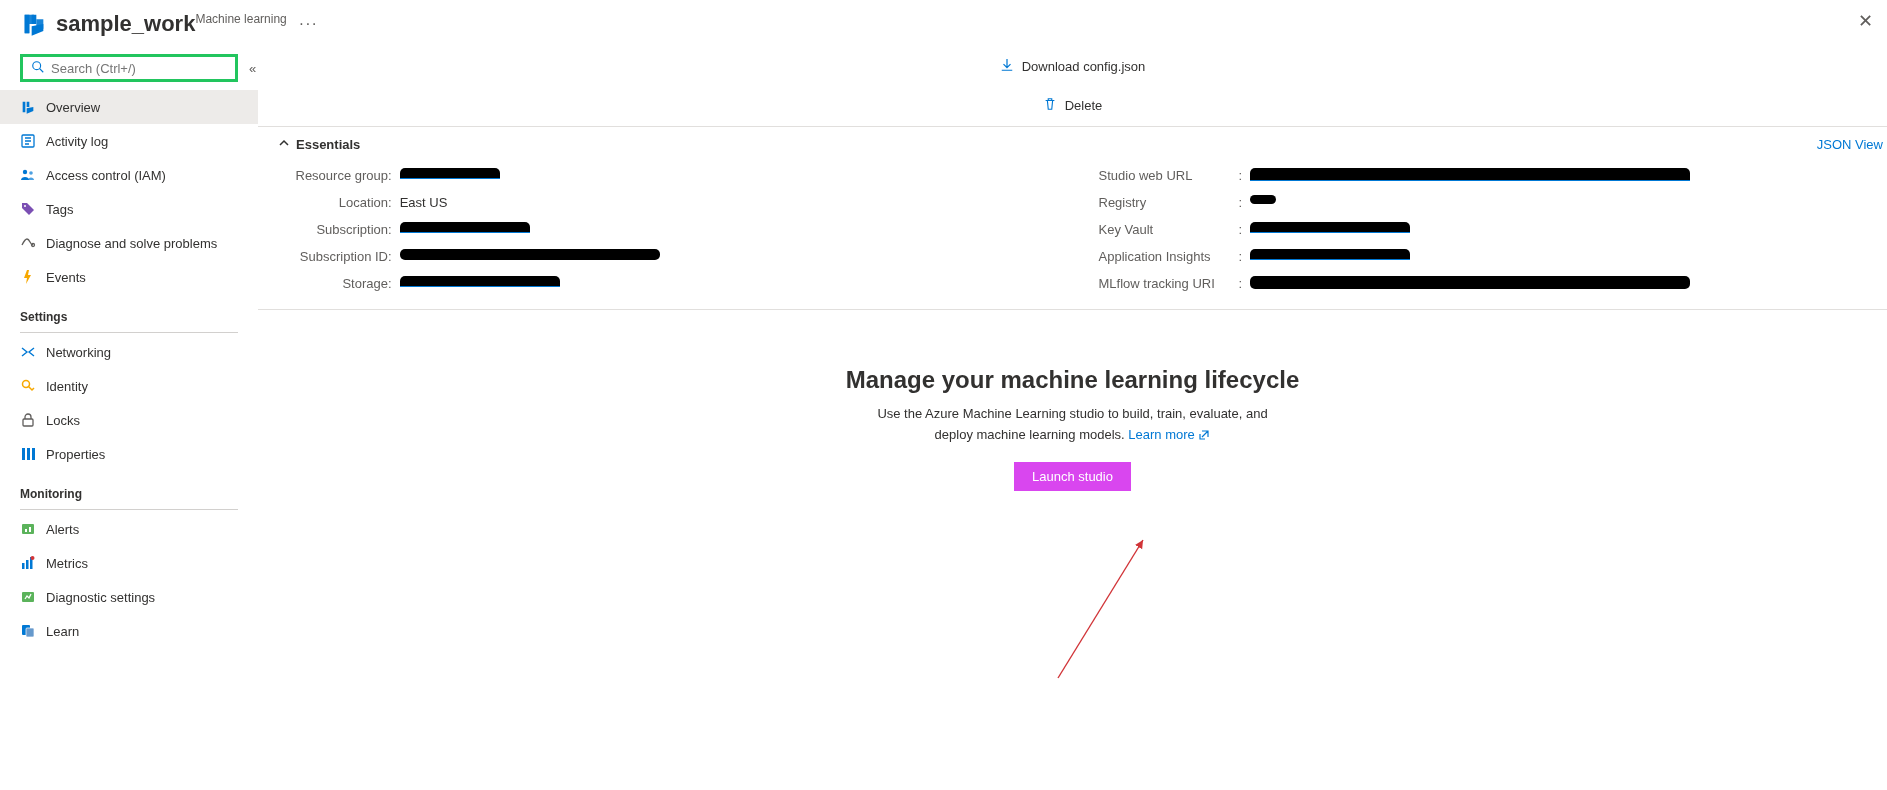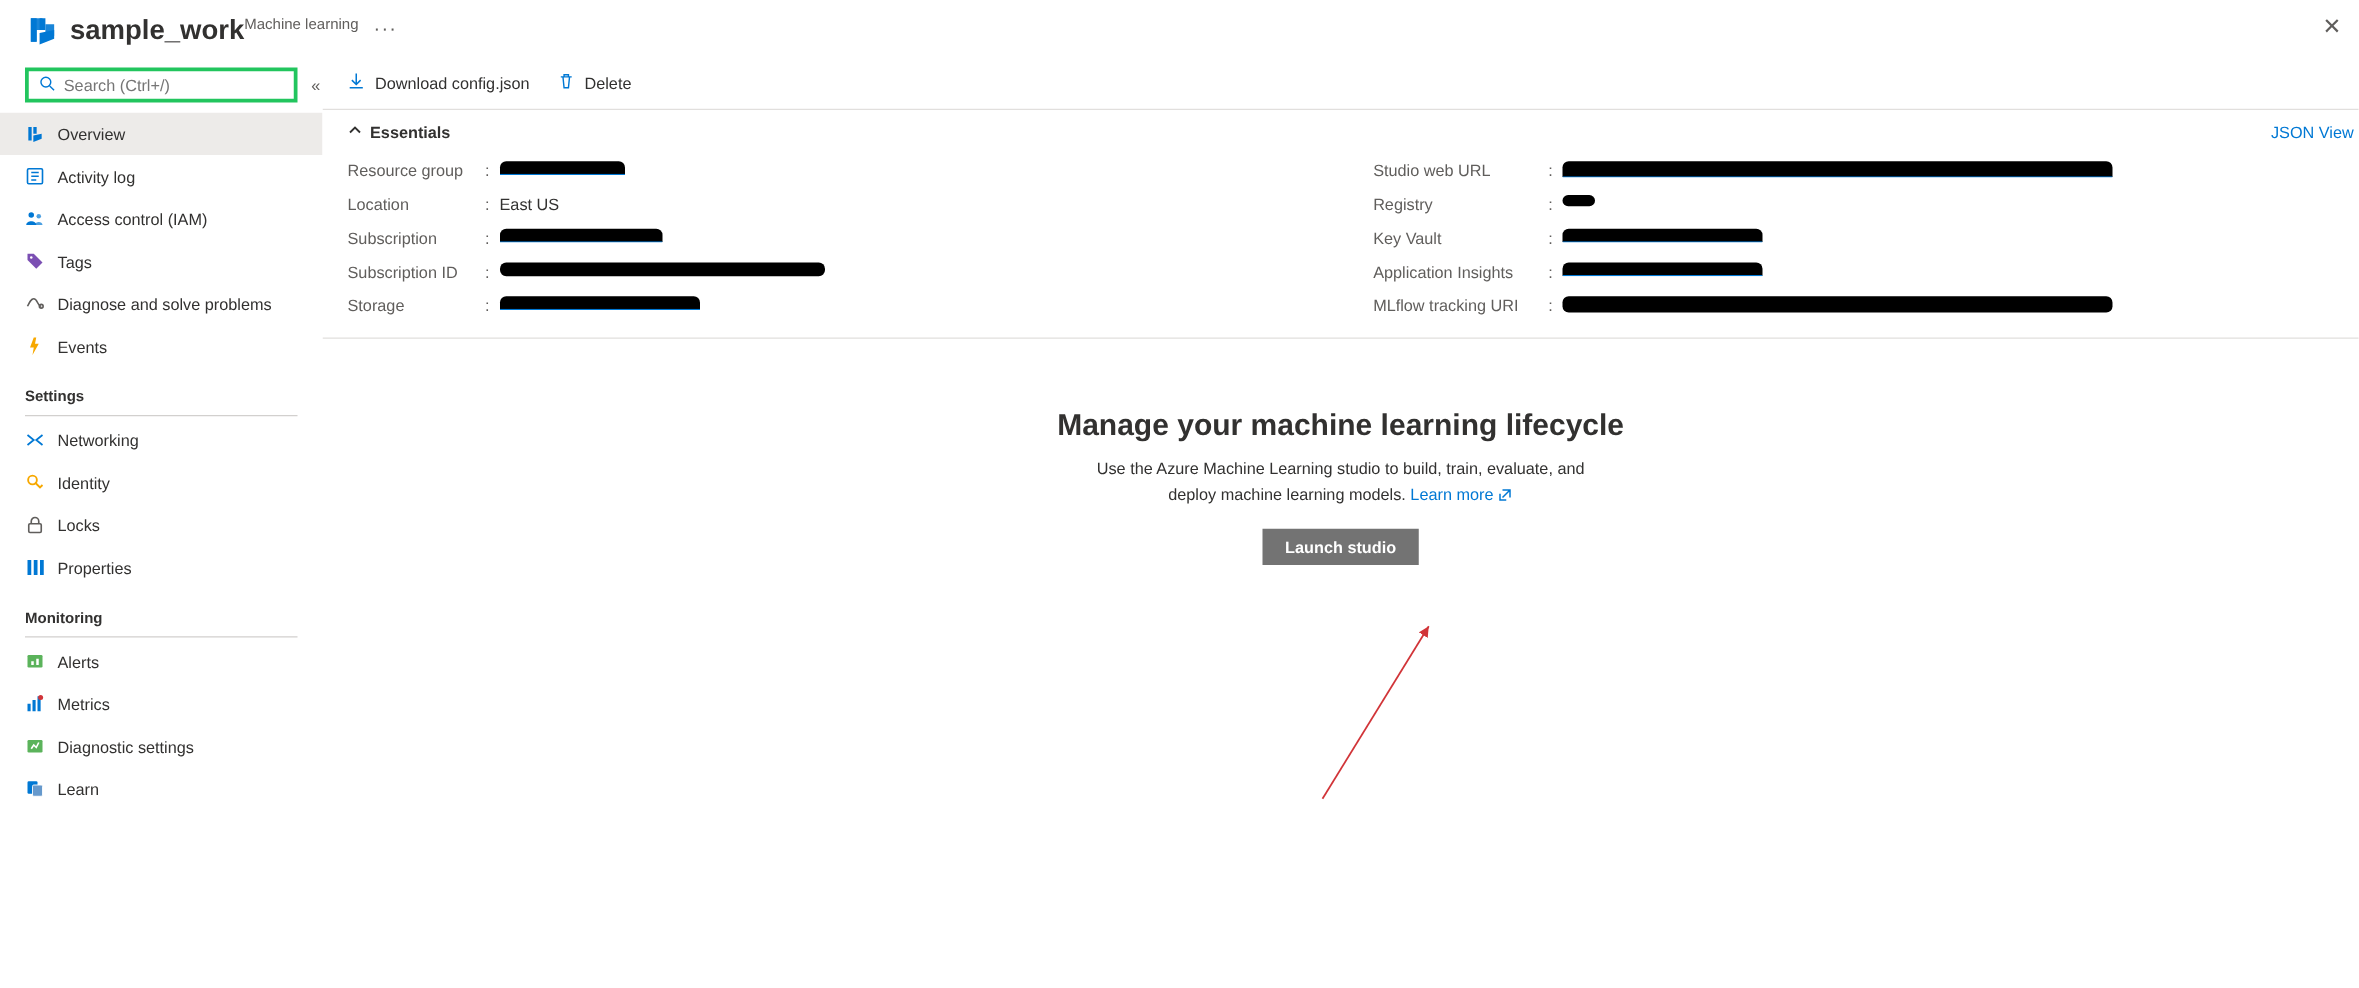--- a/index.html
+++ b/index.html
@@ -41,51 +41,52 @@
     .nav-item .icon { width: 16px; height: 16px; flex: 0 0 16px; display: flex; align-items: center; justify-content: center; }
     .nav-section {
       font-size: 12px; font-weight: 600; color: #323130; padding: 16px 20px 6px 20px;
     }
     .nav-divider { border: none; border-top: 1px solid #d2d0ce; margin: 2px 20px 2px 20px; }
     
     .main { flex: 1; display: flex; flex-direction: column; overflow: hidden; }
     .toolbar {
       display: flex; align-items: center; gap: 22px; padding: 14px 20px 12px 20px;
       border-bottom: 1px solid #e1dfdd;
+      flex-direction: column;
     }
     .toolbar-btn { display: flex; align-items: center; gap: 8px; font-size: 13px; color: #323130; cursor: pointer; }
     .essentials-row {
       display: flex; align-items: center; justify-content: space-between; padding: 10px 0 8px 20px;
     }
     .essentials-toggle { display: flex; align-items: center; gap: 6px; font-size: 13px; font-weight: 600; cursor: pointer; }
     .json-view { color: #0078d4; font-size: 13px; padding-right: 4px; cursor: pointer; }
     .essentials-grid {
       display: grid; grid-template-columns: 1fr 1fr; column-gap: 40px; padding: 2px 8px 12px 20px; border-bottom: 1px solid #e1dfdd;
     }
     .kv { display: flex; align-items: flex-start; padding: 6px 0; font-size: 13px; }
-    .kv-label { width: 110px; flex: 0 0 110px; color: #605e5c; }
+    .kv-label { width: 110px; flex: 0 0 110px; color: #605e5c; text-align: right; }
     .kv-label-wide { width: 140px; flex: 0 0 140px; color: #605e5c; }
     .kv-colon { color: #605e5c; padding-right: 8px; }
     .kv-val { flex: 1; display: flex; align-items: center; }
     .redact { display: inline-block; background: #000; border-radius: 5px; }
     .redact.link { border-bottom: 1px solid #0078d4; border-radius: 5px 5px 0 0; }
     .r-sm { width: 100px; height: 11px; }
     .r-md { width: 130px; height: 11px; }
     .r-lg { width: 160px; height: 11px; }
     .r-xl { width: 260px; height: 11px; }
     .r-xxl { width: 440px; height: 13px; }
     .r-tiny { width: 26px; height: 9px; }
     .plain-val { color: #323130; }
     
     .hero { text-align: center; padding: 56px 0 0 0; position: relative; }
     .hero h2 { font-size: 24px; font-weight: 600; margin-bottom: 10px; }
     .hero p { font-size: 13px; color: #323130; line-height: 1.6; max-width: 420px; margin: 0 auto 16px; }
     .hero a { color: #0078d4; text-decoration: none; }
     .launch-btn {
-      display: inline-block; background: #737373; color: #fff; border: none; padding: 7px 18px; font-size: 13px; font-weight: 700; cursor: pointer;
+      display: inline-block; background: #d946ef; color: #fff; border: none; padding: 7px 18px; font-size: 13px; font-weight: 400; cursor: pointer;
     }
     .arrow-annot { position: absolute; left: 790px; top: 218px; pointer-events: none; }
   </style>
 </head>
 <body>
 
 <div class="root">
   <div class="header">
     <span class="header-icon">
       <svg viewBox="0 0 24 24" width="28" height="28">

